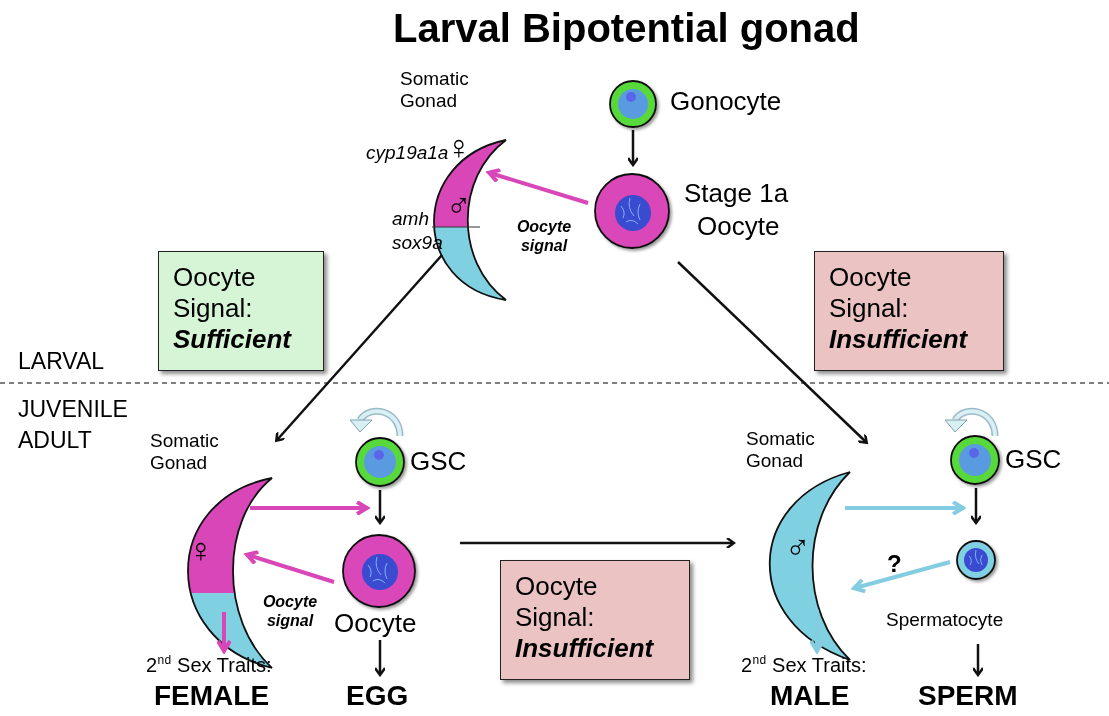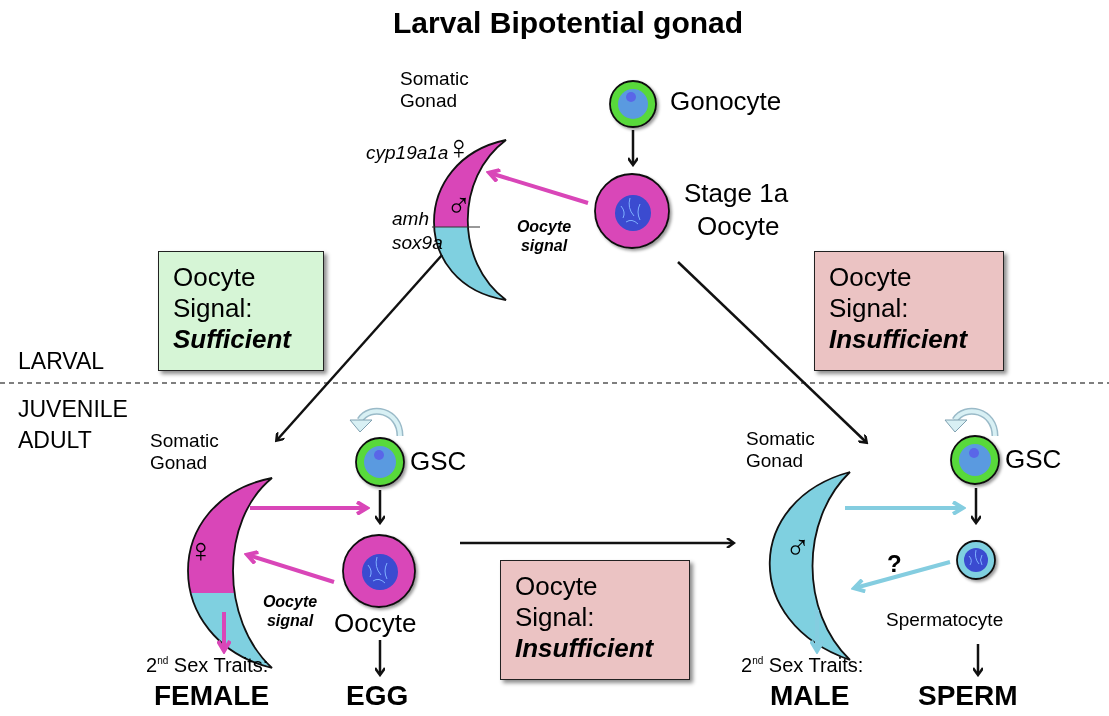--- a/index.html
+++ b/index.html
@@ -1,27 +1,27 @@
 <!DOCTYPE html>
 <html><head>
 <meta charset="utf-8">
 <style>
   html, body { margin: 0; padding: 0; background: #ffffff; }
   body { width: 1109px; height: 716px; position: relative; overflow: hidden;
          font-family: "Liberation Sans", sans-serif; color: #000; }
   svg.diagram { position: absolute; left: 0; top: 0; }
   .t { position: absolute; white-space: nowrap; line-height: 1.0; }
-  .title { font-weight: bold; font-size: 30px; }
+  .title { font-weight: bold; font-size: 40px; }
   .lbl { font-size: 23px; text-align: center; }
   .lbl-sm { font-size: 19px; line-height: 1.15; }
   .gene { font-size: 19px; font-style: italic; line-height: 1.25; }
   .sig { font-size: 16px; font-style: italic; font-weight: bold; text-align: center; line-height: 1.2; }
   .big { font-size: 28px; font-weight: bold; }
   .traits { font-size: 20px; }
-  .traits sup { font-size: 10px; }
+  .traits sup { font-size: 12px; font-family: Liberation Mono, monospace; }
   .stage { font-size: 26px; }
   .box { position: absolute; border: 1.5px solid #222; box-shadow: 3px 3px 4px rgba(0,0,0,0.45);
          font-size: 26px; line-height: 1.2; padding: 10px 14px; box-sizing: border-box; }
   .box .em { font-style: italic; font-weight: bold; }
   .box.green { background: #d6f5d6; }
   .box.pink { background: #ebc3c3; }
   .q { font-size: 24px; font-weight: bold; }
 </style>
 </head>
 <body>

